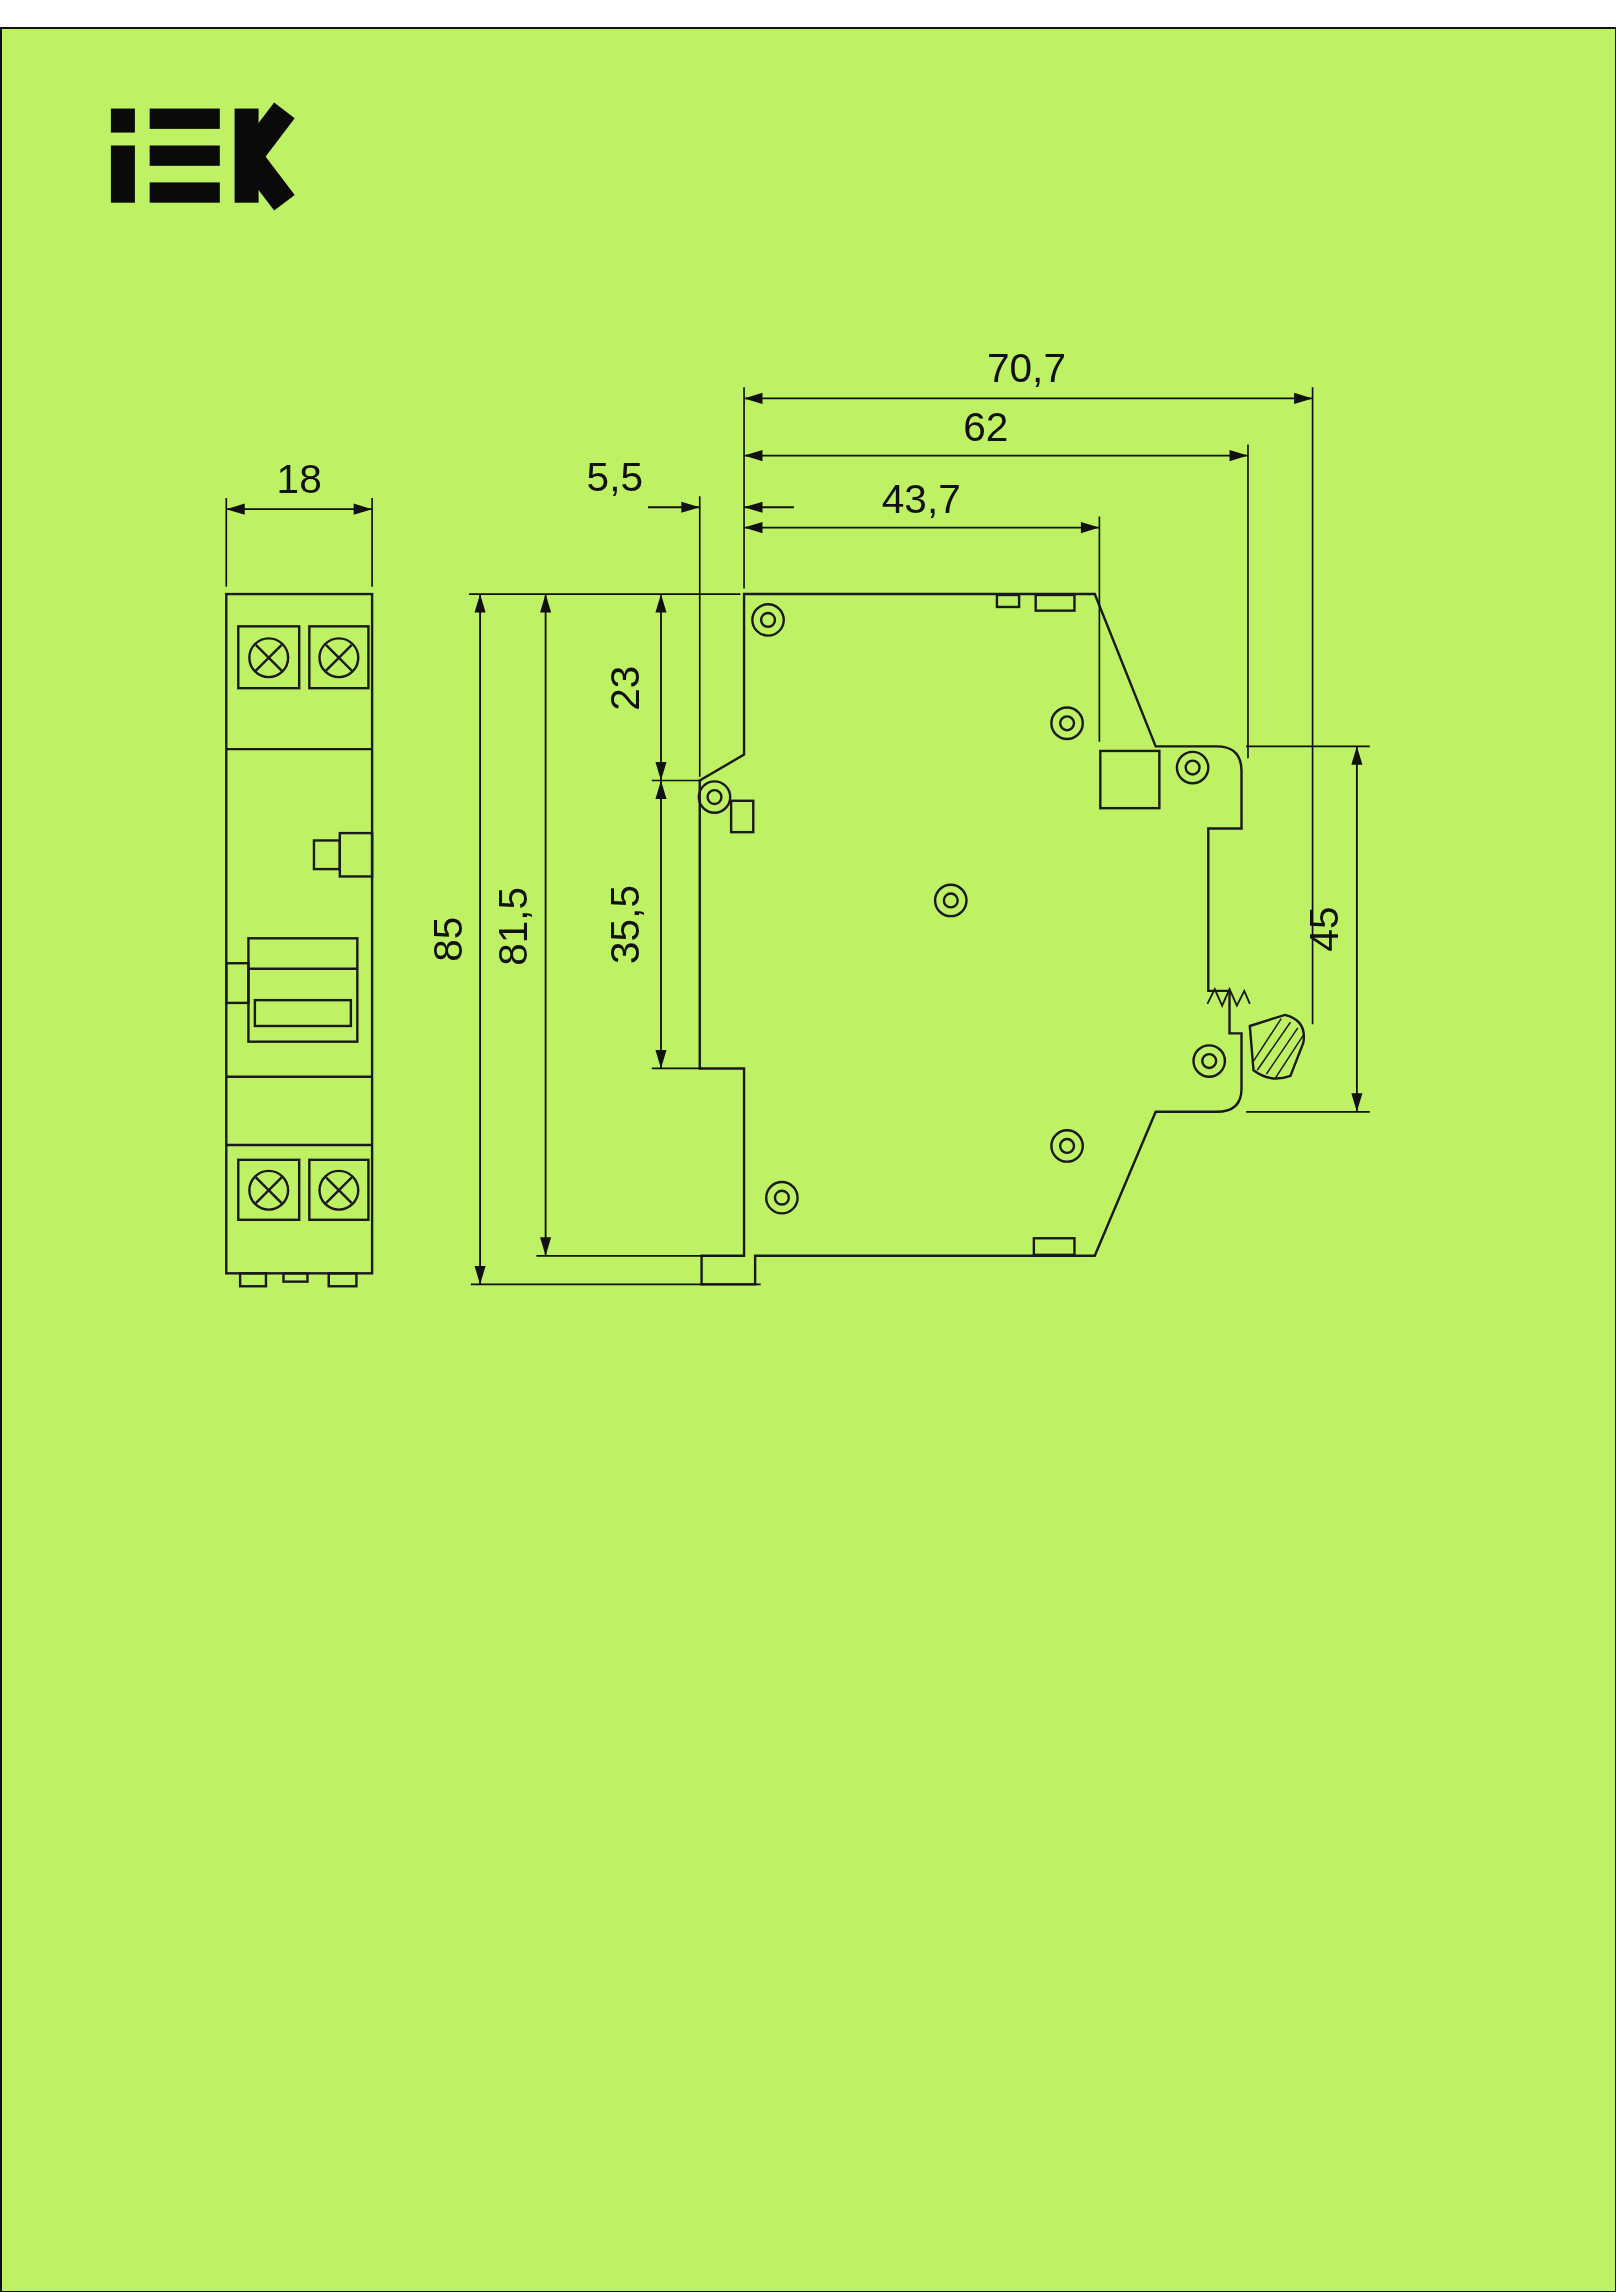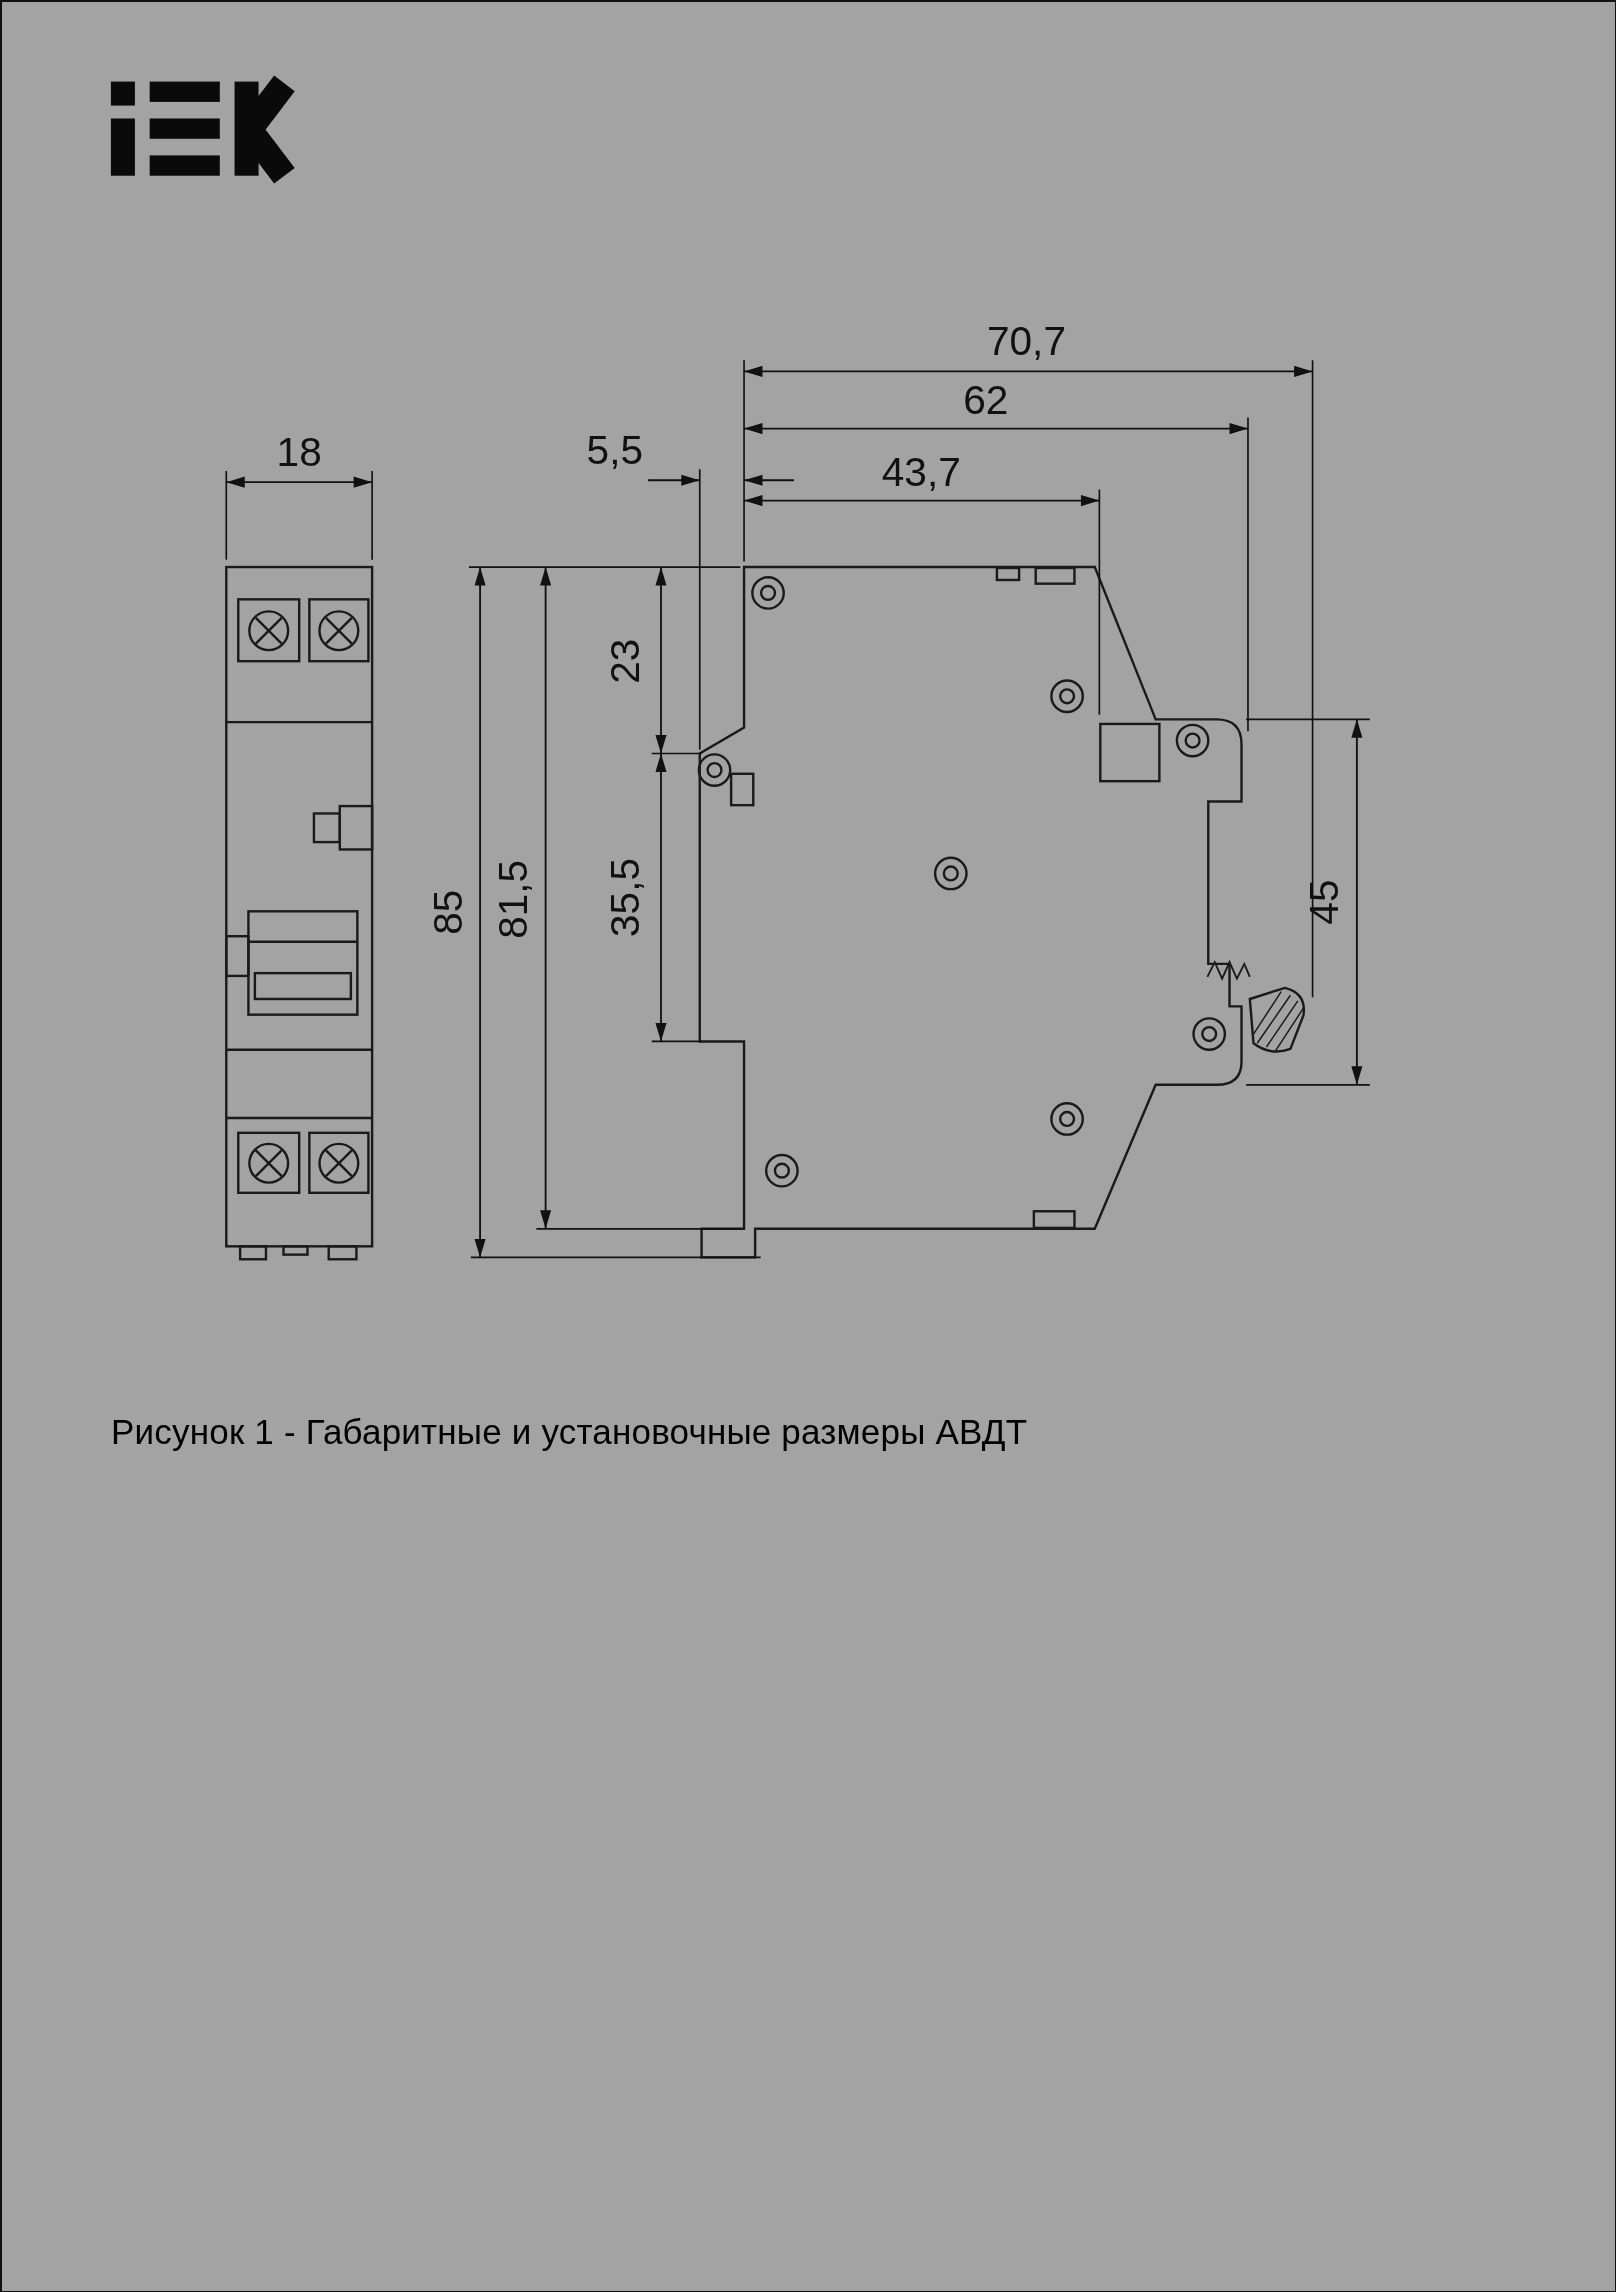--- a/index.html
+++ b/index.html
@@ -6,21 +6,22 @@
   body {
     width: 1617px; height: 2293px;
     position: relative;
     font-family: "Liberation Sans", sans-serif;
     color: #000;
   }
   .page {
     position: absolute; inset: 0;
     border: 2.8px solid #111;
     box-sizing: border-box;
-    background: #a3a3a3;
+    background: #bef264;
+    margin-top: 27px;
   }
   svg.drawing { position: absolute; left: 0; top: 0; }
   .caption {
     position: absolute;
     left: 109px; top: 1410px;
     font-size: 35px;
     letter-spacing: 0.2px;
     color: #000;
     white-space: nowrap;
   }
@@ -193,15 +194,14 @@
       <text class="dimtext" x="690" y="970" text-anchor="middle" stroke="none" fill="#111" transform="rotate(-90 690 970)">35,5</text>
     </g>
 
     <g>
       <line x1="1468" y1="777" x2="1468" y2="1173" marker-start="url(#arr)" marker-end="url(#arr)"></line>
       <text class="dimtext" x="1448" y="975" text-anchor="middle" stroke="none" fill="#111" transform="rotate(-90 1448 975)">45</text>
     </g>
   </g>
 </svg>
 
-<div class="caption">Рисунок 1 - Габаритные и установочные размеры АВДТ</div>
 </div>
 
 
 </body></html>

